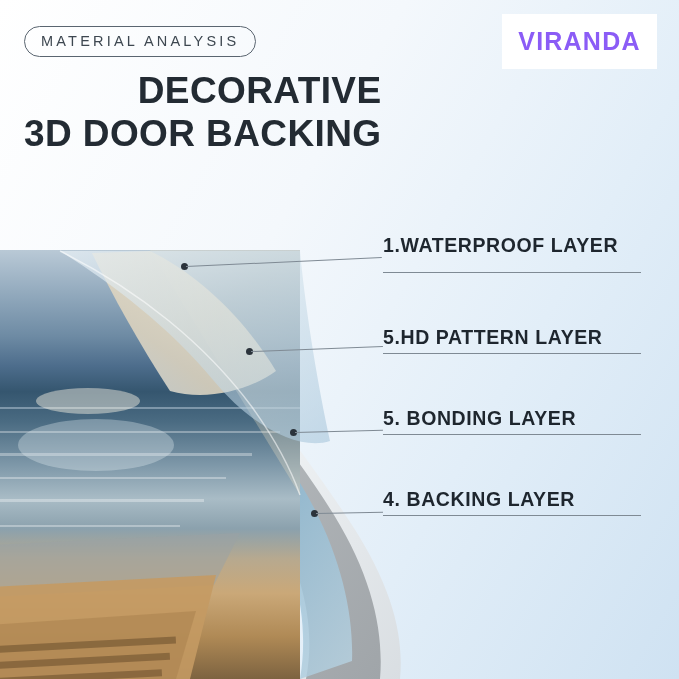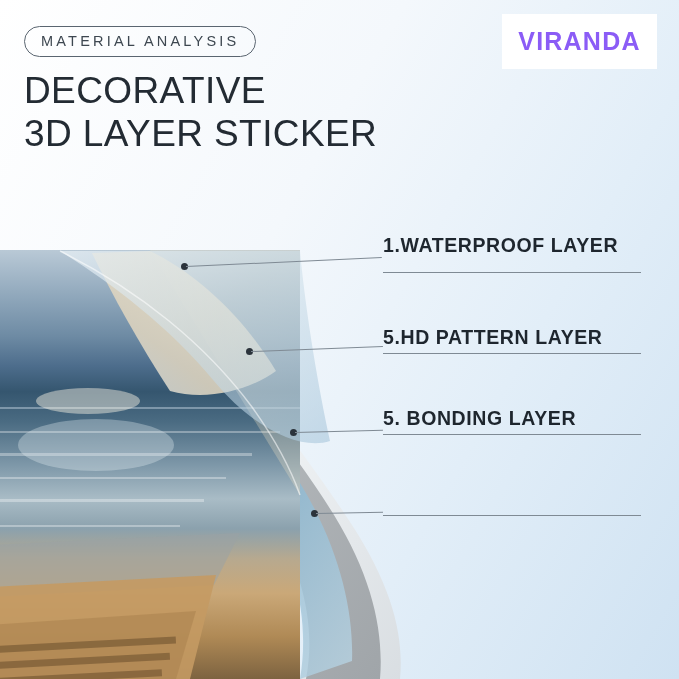--- a/index.html
+++ b/index.html
@@ -41,22 +41,23 @@
     position: absolute;
     left: 24px;
     top: 70px;
     color: #232b33;
     font-weight: bold;
     letter-spacing: 0.4px;
     line-height: 1.16;
   }
   .title-line {
     font-size: 37px;
-    font-weight: normal;
+    font-weight: bold;
     white-space: nowrap;
+    text-align: right;
   }
 
   .brand-box {
     position: absolute;
     right: 22px;
     top: 14px;
     width: 155px;
     height: 55px;
     background: #ffffff;
     display: flex;
@@ -221,21 +222,21 @@
       <path d="M60,56 C150,56 236,56 300,56 C306,120 318,190 330,246
                C300,256 252,232 214,186 C168,130 108,86 60,56 Z" fill="url(#filmGrad)"></path>
       <path d="M60,56 C140,96 206,150 252,212 C272,240 290,272 300,300" stroke="#ffffff" stroke-opacity="0.55" stroke-width="1.5" fill="none"></path>
     </svg>
   </div>
 
   <div class="eyebrow">MATERIAL ANALYSIS</div>
 
   <div class="title-block">
     <div class="title-line">DECORATIVE</div>
-    <div class="title-line">3D LAYER STICKER</div>
+    <div class="title-line">3D DOOR BACKING</div>
   </div>
 
   <div class="brand-box">
     <span class="brand-text">VIRANDA</span>
   </div>
 
   <div class="callouts">
 
     <span class="dot" style="left:181px; top:263px;"></span>
     <div class="callout-rule" style="left:186px; top:266px; width:196px; transform:rotate(-2.6deg); transform-origin:left center;"></div>
@@ -247,16 +248,17 @@
     <div class="callout" style="left:383px; top:326px;">5.HD PATTERN LAYER</div>
     <div class="callout-rule" style="left:383px; top:353px; width:258px;"></div>
 
     <span class="dot" style="left:290px; top:429px;"></span>
     <div class="callout-rule" style="left:295px; top:432px; width:88px; transform:rotate(-1.4deg); transform-origin:left center;"></div>
     <div class="callout" style="left:383px; top:407px;">5. BONDING LAYER</div>
     <div class="callout-rule" style="left:383px; top:434px; width:258px;"></div>
 
     <span class="dot" style="left:311px; top:510px;"></span>
     <div class="callout-rule" style="left:316px; top:513px; width:67px; transform:rotate(-1deg); transform-origin:left center;"></div>
+    <div class="callout" style="left:383px; top:488px;">4. BACKING LAYER</div>
     <div class="callout-rule" style="left:383px; top:515px; width:258px;"></div>
 
   </div>
 </div>
 
 </body></html>

